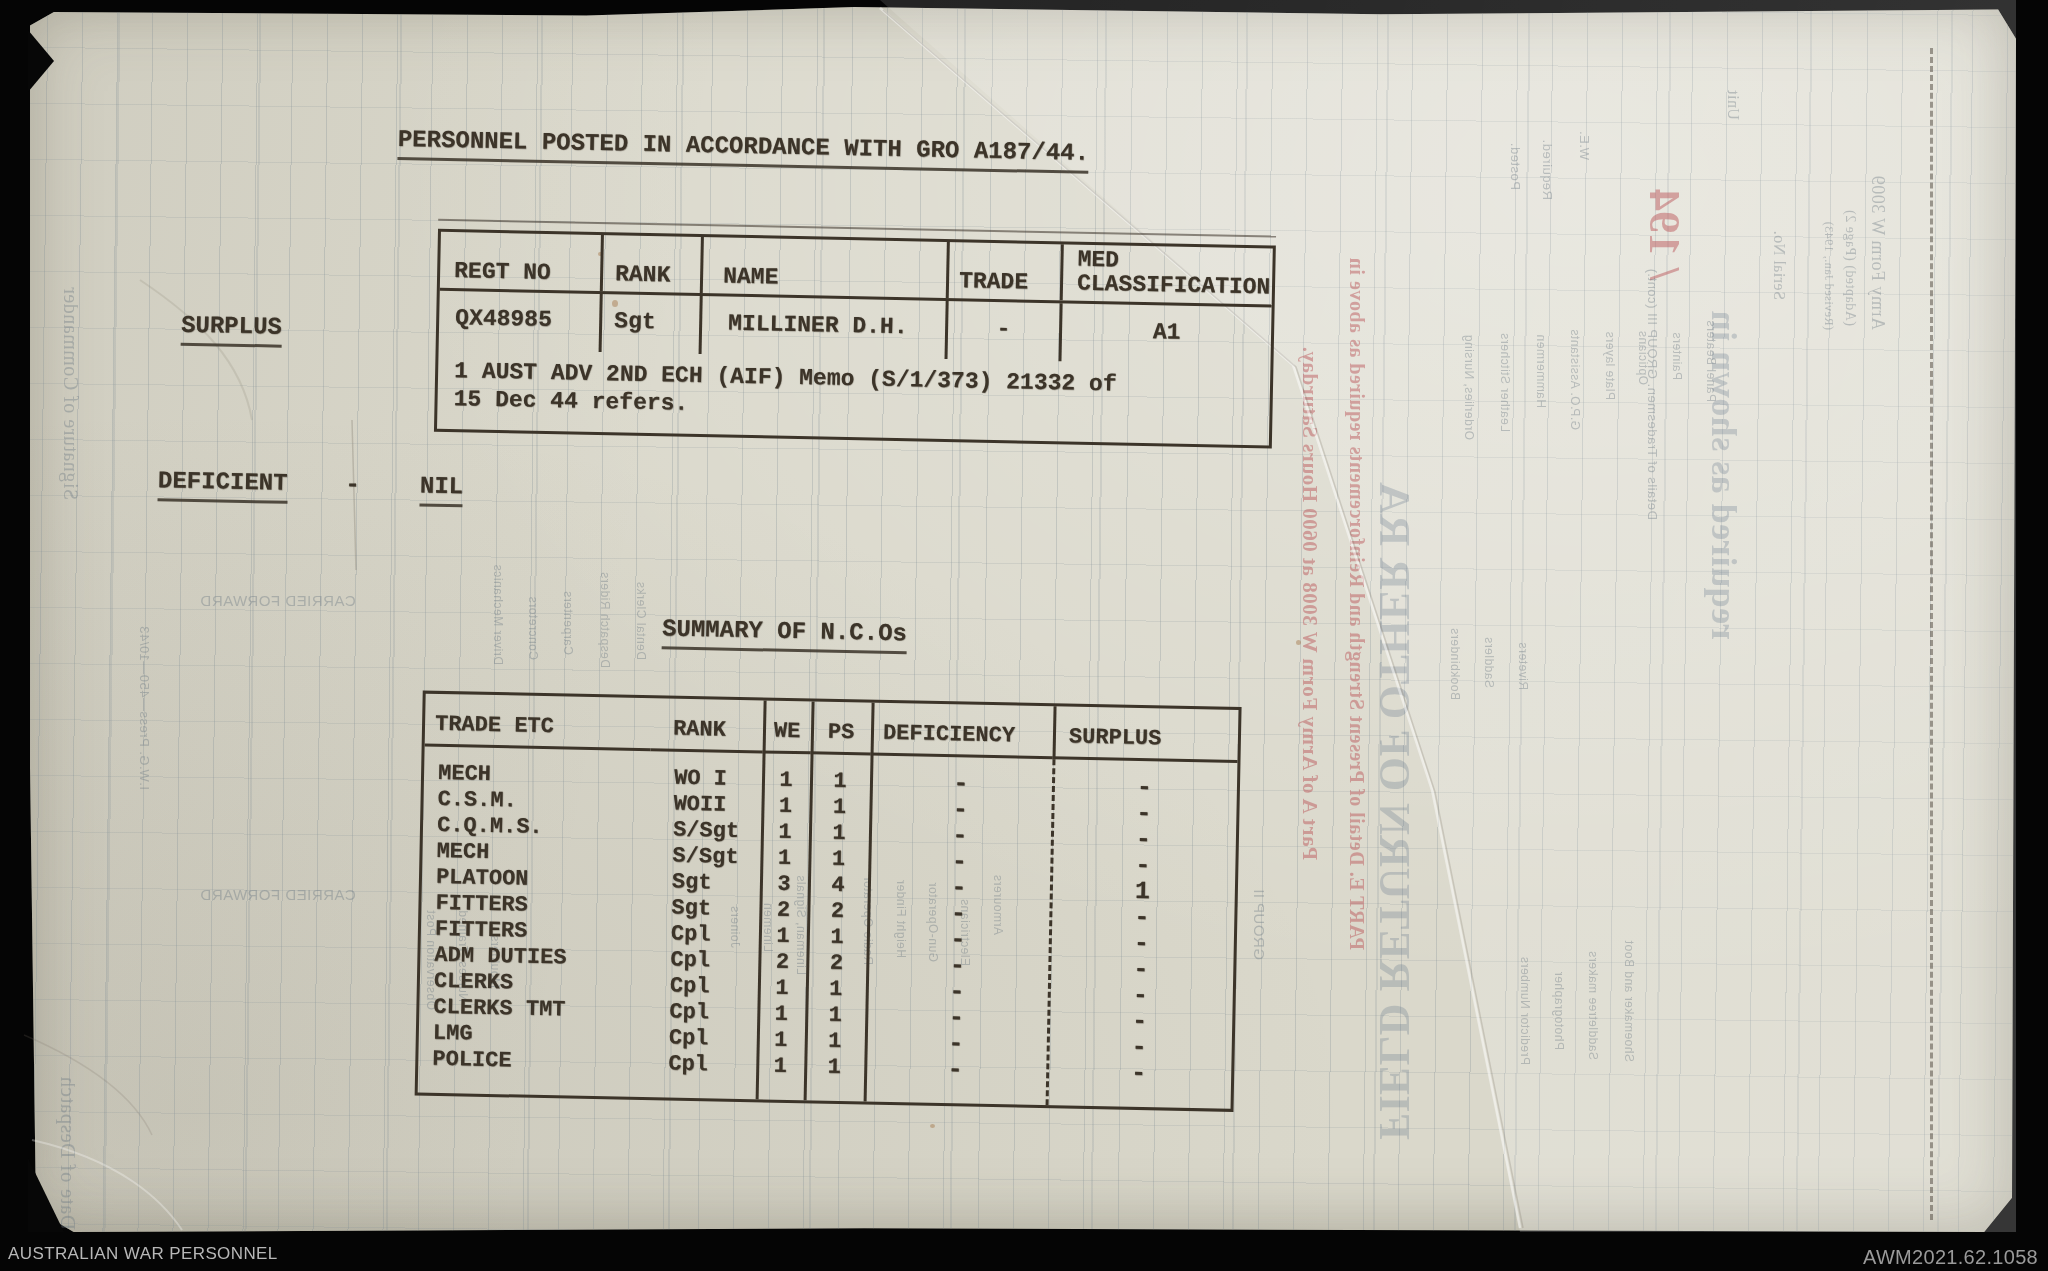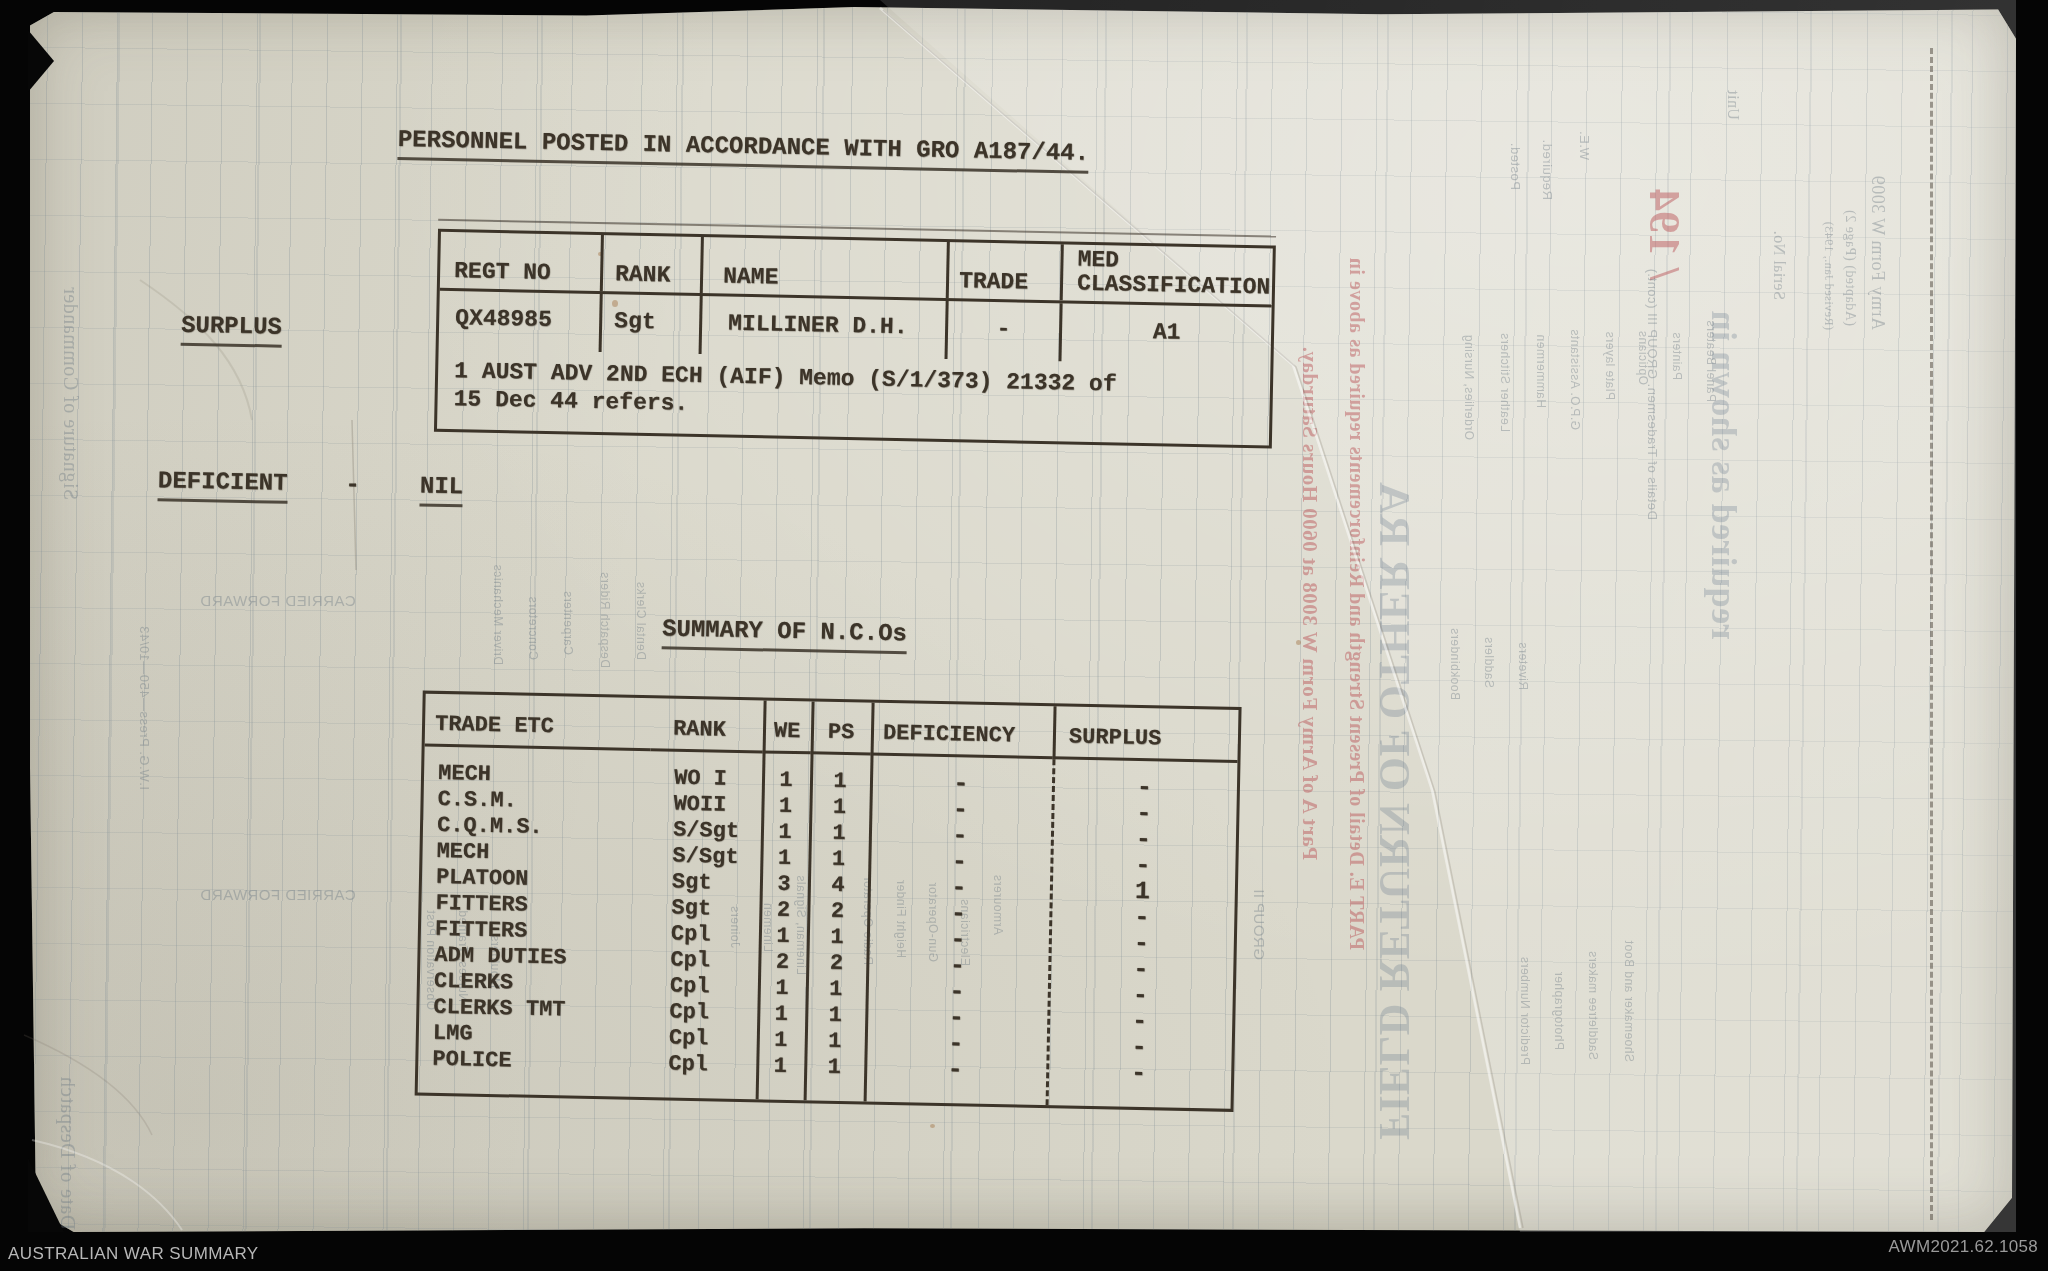--- a/index.html
+++ b/index.html
@@ -85,22 +85,22 @@
   .t2 .bc0{padding-left:14px;} .t2 .bc1{padding-left:24px;}
   .t2 .bc2,.t2 .bc3,.t2 .bc4,.t2 .bc5{text-align:center;}
   .t2 .bc4,.t2 .bc5{font-size:25px;}
   .t2 .vline{position:absolute;top:0;bottom:0;width:0;border-left:3px solid var(--ink);}
   .t2 .vl-we{left:338px;} .t2 .vl-ps{left:386px;} .t2 .vl-def{left:446px;}
   .t2 .vl-sur-h{left:628px;height:53px;bottom:auto;}
   .t2 .vl-sur-b{left:628px;top:53px;border-left-style:dashed;}
   
   .caption-left{position:absolute;left:8px;bottom:7px;z-index:7;color:var(--caption);
     font-size:17px;letter-spacing:.4px;}
-  .caption-right{position:absolute;right:10px;bottom:14px;z-index:7;color:var(--catalog);
-    font-size:17px;letter-spacing:.3px;}
+  .caption-right{position:absolute;right:10px;bottom:2px;z-index:7;color:var(--catalog);
+    font-size:20px;letter-spacing:.3px;}
 </style>
 </head>
 <body>
 
 <div class="frame">
 
   <div class="paper">
     <div class="grid-layer"></div>
   </div>
 
@@ -321,16 +321,16 @@
             <span class="bc bc5">-</span>
           </div>
         </div>
     </div>
 
   </div>
 
   <div class="notch" style="left:28px;top:30px;width:26px;height:62px;clip-path:polygon(0 0,100% 50%,0 100%);"></div>
   <div class="notch" style="left:28px;top:1158px;width:36px;height:74px;clip-path:polygon(0 0,100% 100%,0 100%);"></div>
 
-  <span class="caption-left">AUSTRALIAN WAR SUMMARY</span>
+  <span class="caption-left">AUSTRALIAN WAR PERSONNEL</span>
   <span class="caption-right">AWM2021.62.1058</span>
 
 </div>
 
 </body></html>

